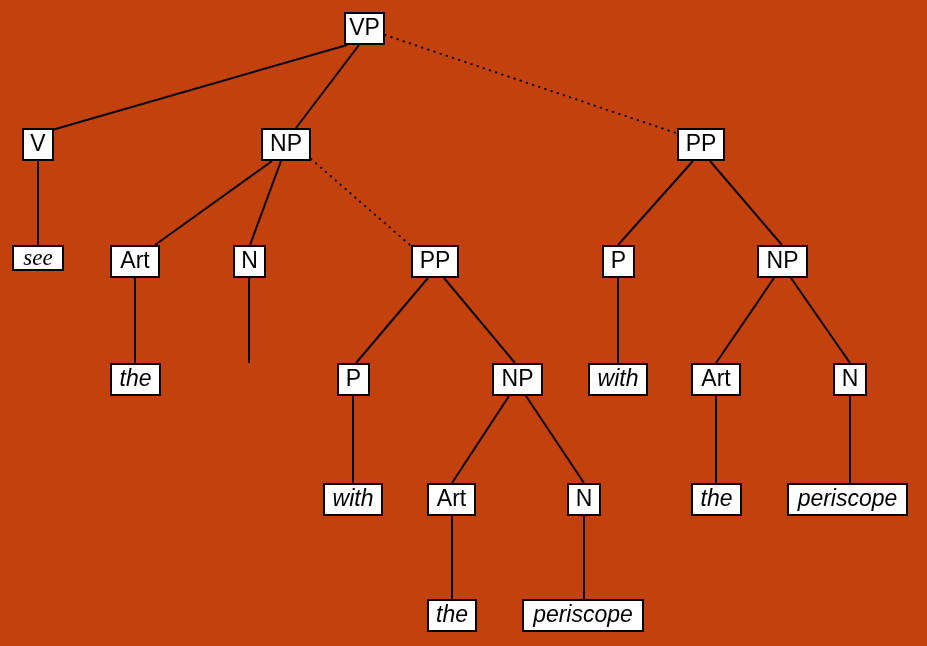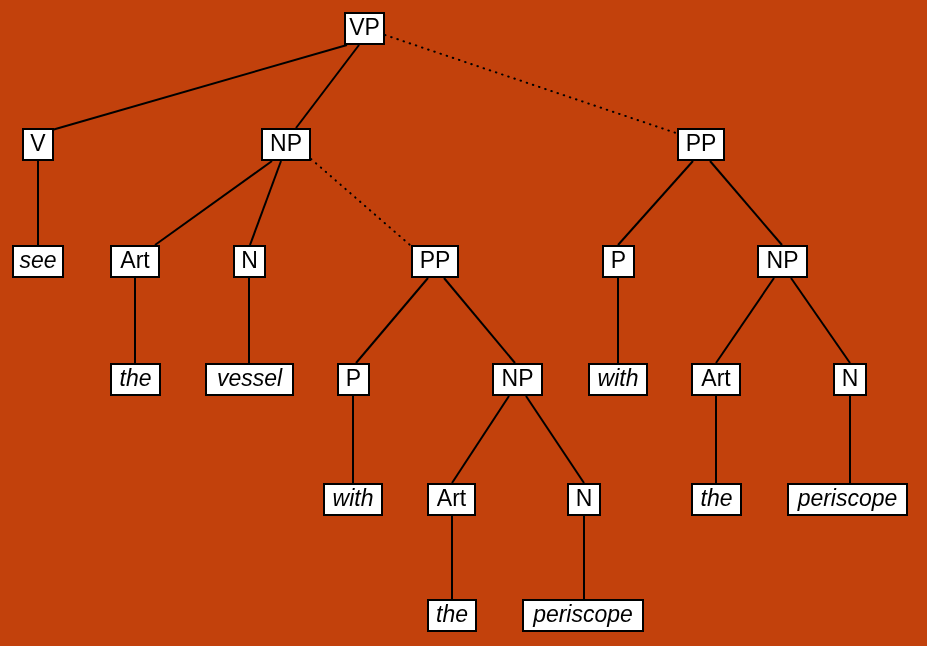--- a/index.html
+++ b/index.html
@@ -85,40 +85,37 @@
     </div>
     <div class="tree-node cat" style="left: 22px; top: 128px; width: 32px; height: 33px;">
       <span class="node-text">V</span>
     </div>
     <div class="tree-node cat" style="left: 261px; top: 128px; width: 50px; height: 33px;">
       <span class="node-text">NP</span>
     </div>
     <div class="tree-node cat" style="left: 677px; top: 128px; width: 48px; height: 33px;">
       <span class="node-text">PP</span>
     </div>
-    <div class="tree-node word" style="left: 12px; top: 245px; width: 52px; height: 33px;">
+    <div class="tree-node word" style="left: 12px; top: 245px; width: 52px; height: 26px; font-family: Liberation Serif, serif;">
       <span class="node-text">see</span>
     </div>
     <div class="tree-node cat" style="left: 110px; top: 245px; width: 50px; height: 33px;">
       <span class="node-text">Art</span>
     </div>
     <div class="tree-node cat" style="left: 233px; top: 245px; width: 33px; height: 33px;">
       <span class="node-text">N</span>
     </div>
     <div class="tree-node cat" style="left: 411px; top: 245px; width: 48px; height: 33px;">
       <span class="node-text">PP</span>
     </div>
     <div class="tree-node cat" style="left: 757px; top: 245px; width: 51px; height: 33px;">
       <span class="node-text">NP</span>
     </div>
     <div class="tree-node word" style="left: 110px; top: 363px; width: 51px; height: 33px;">
       <span class="node-text">the</span>
-    </div>
-    <div class="tree-node word" style="left: 205px; top: 363px; width: 89px; height: 33px;">
-      <span class="node-text">vessel</span>
     </div>
     <div class="tree-node cat" style="left: 337px; top: 363px; width: 33px; height: 33px;">
       <span class="node-text">P</span>
     </div>
     <div class="tree-node cat" style="left: 492px; top: 363px; width: 51px; height: 33px;">
       <span class="node-text">NP</span>
     </div>
     <div class="tree-node word" style="left: 588px; top: 363px; width: 60px; height: 33px;">
       <span class="node-text">with</span>
     </div>

